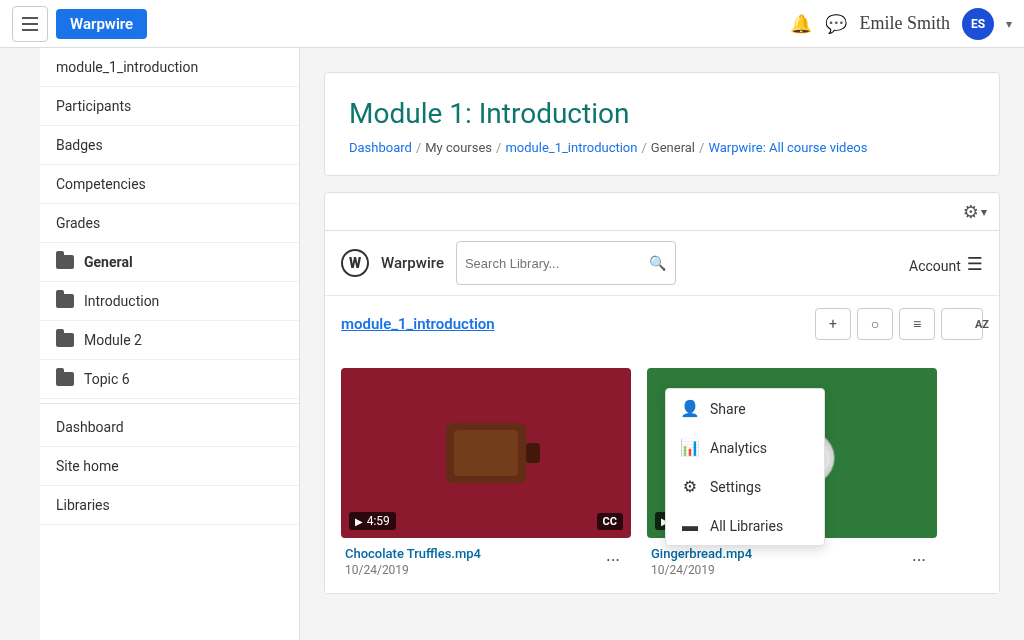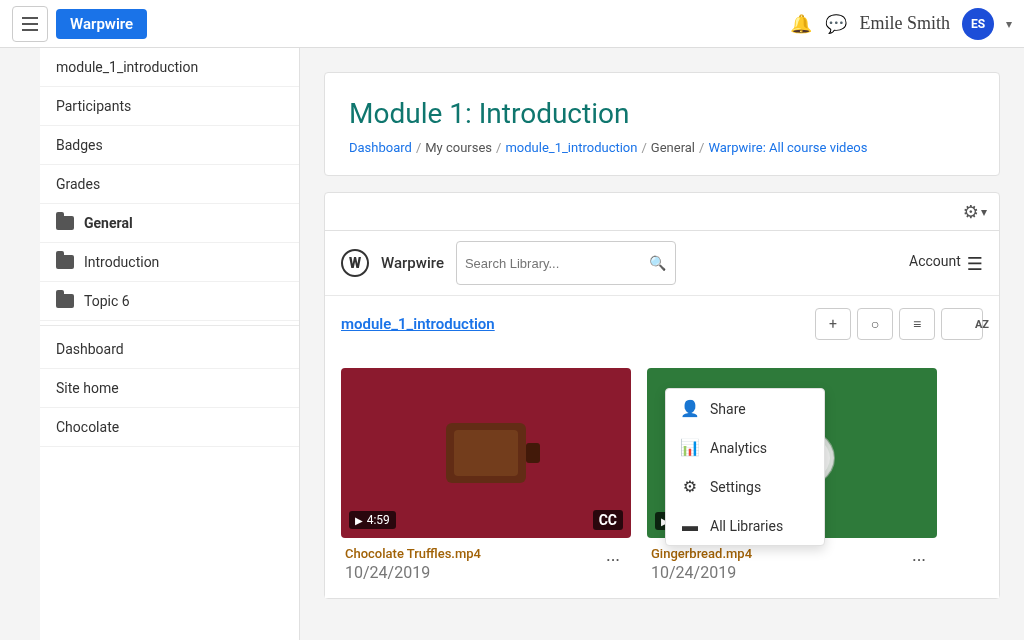--- a/index.html
+++ b/index.html
@@ -162,21 +162,21 @@
       padding: 13px 8px; gap: 6px;
       flex: 1; max-width: 220px;
     }
     .search-input-el {
       border: none; outline: none; font-size: 13px; color: #999; width: 100%; background: transparent;
     }
     .search-icon-btn { color: #555; cursor: pointer; font-size: 14px; }
     .account-btn {
       margin-left: auto;
       font-size: 14px; color: #333; cursor: pointer;
-      display: flex; align-items: flex-start; gap: 6px;
+      display: flex; align-items: flex-end; gap: 6px;
     }
     .hamburger-menu-icon { font-size: 18px; color: #333; }
 
     .warpwire-content { padding: 12px 16px; }
     .library-title {
       font-size: 15px; font-weight: 600; color: #1a73e8;
       text-decoration: underline; margin-bottom: 12px;
       display: block;
     }
     .action-buttons {
@@ -228,29 +228,29 @@
       display: flex; justify-content: space-between; align-items: center;
     }
     .video-duration {
       background: rgba(0,0,0,0.7); color: #fff;
       border-radius: 3px; padding: 2px 6px; font-size: 12px;
       display: flex; align-items: center; gap: 4px;
     }
     .play-icon-sm { font-size: 10px; }
     .cc-badge {
       background: rgba(0,0,0,0.7); color: #fff;
-      border-radius: 3px; padding: 2px 6px; font-size: 14px; font-weight: bold;
+      border-radius: 3px; padding: 2px 6px; font-size: 11px; font-weight: bold;
     }
     .video-info {
       display: flex; justify-content: space-between; align-items: flex-start;
       padding: 8px 4px 4px;
     }
     .video-meta { flex: 1; }
-    .video-filename { font-size: 13px; color: #a16207; font-weight: 500; }
-    .video-date { font-size: 16px; color: #777; margin-top: 2px; }
+    .video-filename { font-size: 13px; color: #0369a1; font-weight: 500; }
+    .video-date { font-size: 12px; color: #777; margin-top: 2px; }
     .video-more-btn {
       width: 28px; height: 28px;
       border-radius: 50%;
       display: flex; align-items: center; justify-content: center;
       cursor: pointer; color: #555; font-size: 18px;
     }
   </style>
 </head>
 <body>
 
@@ -276,43 +276,50 @@
     <div class="sidebar-item">
       <span>module_1_introduction</span>
     </div>
     <div class="sidebar-item">
       <span>Participants</span>
     </div>
     <div class="sidebar-item">
       <span>Badges</span>
     </div>
     <div class="sidebar-item">
+      <span>Competencies</span>
+    </div>
+    <div class="sidebar-item">
       <span>Grades</span>
     </div>
     <div class="sidebar-item bold">
       <div class="folder-icon"></div>
       <span>General</span>
     </div>
     <div class="sidebar-item">
       <div class="folder-icon"></div>
       <span>Introduction</span>
     </div>
     <div class="sidebar-item">
       <div class="folder-icon"></div>
+      <span>Module 2</span>
+    </div>
+    <div class="sidebar-item">
+      <div class="folder-icon"></div>
       <span>Topic 6</span>
     </div>
     <div class="sidebar-divider"></div>
     <div class="sidebar-item">
       <span>Dashboard</span>
     </div>
     <div class="sidebar-item">
       <span>Site home</span>
     </div>
     <div class="sidebar-item">
-      <span>Chocolate</span>
+      <span>Libraries</span>
     </div>
   </aside>
 
   <main class="main">
 
     <div class="page-header">
       <h1 class="page-title">Module 1: Introduction</h1>
       <nav class="breadcrumb">
         <a class="breadcrumb-link">Dashboard</a>
         <span class="breadcrumb-sep">/</span>

